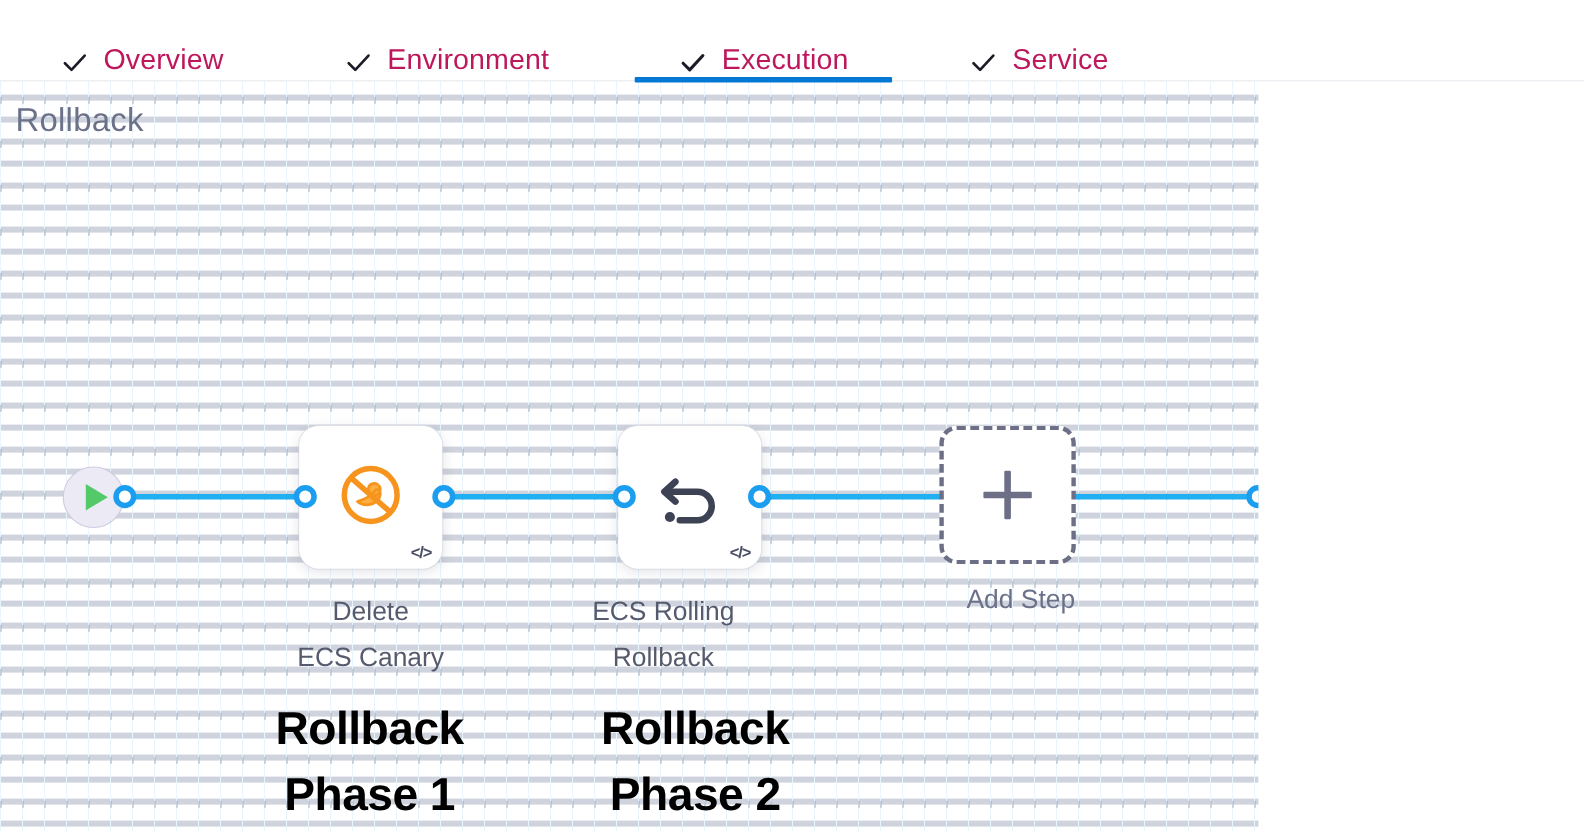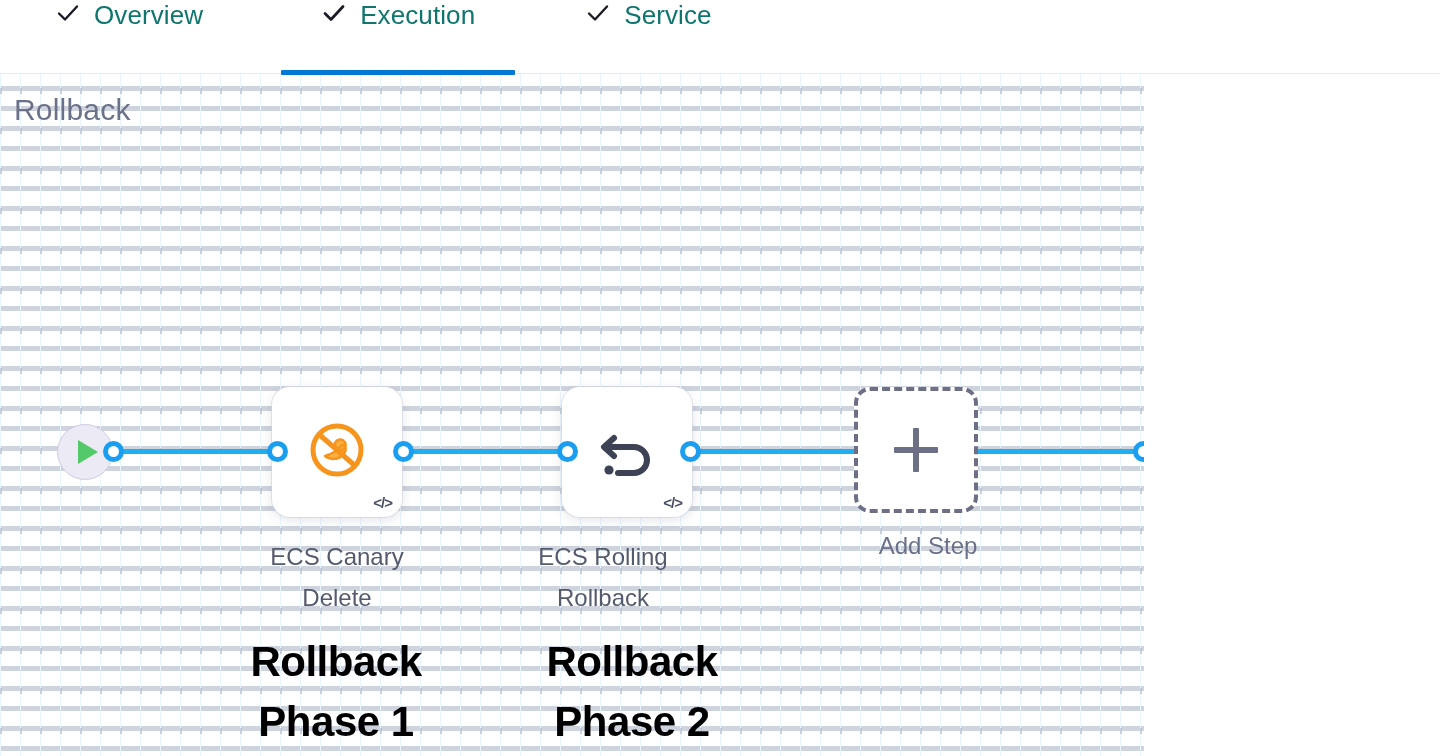--- a/index.html
+++ b/index.html
@@ -26,27 +26,27 @@
     height: 74px;
     background: #ffffff;
     border-bottom: 1px solid #e8e8ee;
     display: flex;
     align-items: center;
     z-index: 6;
   }
 
   .tab {
     display: flex;
-    align-items: flex-start;
+    align-items: flex-end;
     gap: 13px;
     height: 74px;
     padding: 0 0 4px 0;
     cursor: pointer;
     position: relative;
-    color: #0f766e;
+    color: #be185d;
     font-size: 26px;
     letter-spacing: 0.1px;
     white-space: nowrap;
   }
   .tab .check {
     display: inline-block;
     width: 26px;
     height: 26px;
     position: relative;
     flex: none;
@@ -284,20 +284,28 @@
     <div class="tab tab-overview">
       <span class="check">
         <svg width="26" height="26" viewBox="0 0 26 26">
             <path d="M4 13.5 L10 19.5 L22 6.5" fill="none" stroke="#1c1c28" stroke-width="2.4" stroke-linecap="round" stroke-linejoin="round"></path>
           </svg>
       </span>
       <span>Overview</span>
     </div>
 
 
+    <div class="tab tab-environment">
+      <span class="check">
+        <svg width="26" height="26" viewBox="0 0 26 26">
+            <path d="M4 13.5 L10 19.5 L22 6.5" fill="none" stroke="#1c1c28" stroke-width="2.4" stroke-linecap="round" stroke-linejoin="round"></path>
+          </svg>
+      </span>
+      <span>Environment</span>
+    </div>
 
     <div class="tab tab-execution active">
       <span class="check">
         <svg width="26" height="26" viewBox="0 0 26 26">
             <path d="M4 13.5 L10 19.5 L22 6.5" fill="none" stroke="#1c1c28" stroke-width="2.8" stroke-linecap="round" stroke-linejoin="round"></path>
           </svg>
       </span>
       <span>Execution</span>
       <span class="underline"></span>
     </div>
@@ -332,22 +340,22 @@
         <span>
           <svg width="58" height="58" viewBox="0 0 58 58">
             <circle cx="29" cy="29" r="24" fill="none" stroke="#f7941e" stroke-width="5"></circle>
             <path d="M36 20 a5.4 5.4 0 1 0 0.1 0.1 M34 24 c-4 5 -10 9 -17 11 c5 4 13 4 18 -1 c3 -3 3 -7 2 -10 z" fill="#fbb040" stroke="#f7941e" stroke-width="2.5" stroke-linejoin="round"></path>
             <line x1="13" y1="15" x2="45" y2="43" stroke="#f7941e" stroke-width="5" stroke-linecap="round"></line>
           </svg>
         </span>
         <span class="code-badge">&lt;/&gt;</span>
       </div>
       <div class="node-label label-canary">
+        <div>Delete</div>
         <div>ECS Canary</div>
-        <div>Delete</div>
       </div>
 
       <div class="node node-rolling">
         <span>
           <svg width="62" height="58" viewBox="0 0 62 58">
             <path d="M18 17 L8 26 L18 35" fill="none" stroke="#3d4355" stroke-width="6" stroke-linecap="round" stroke-linejoin="round"></path>
             <path d="M10 26 H38 a13 13 0 0 1 0 26 H22" fill="none" stroke="#3d4355" stroke-width="6" stroke-linecap="round"></path>
             <circle cx="13" cy="49" r="4.6" fill="#3d4355"></circle>
           </svg>
         </span>

